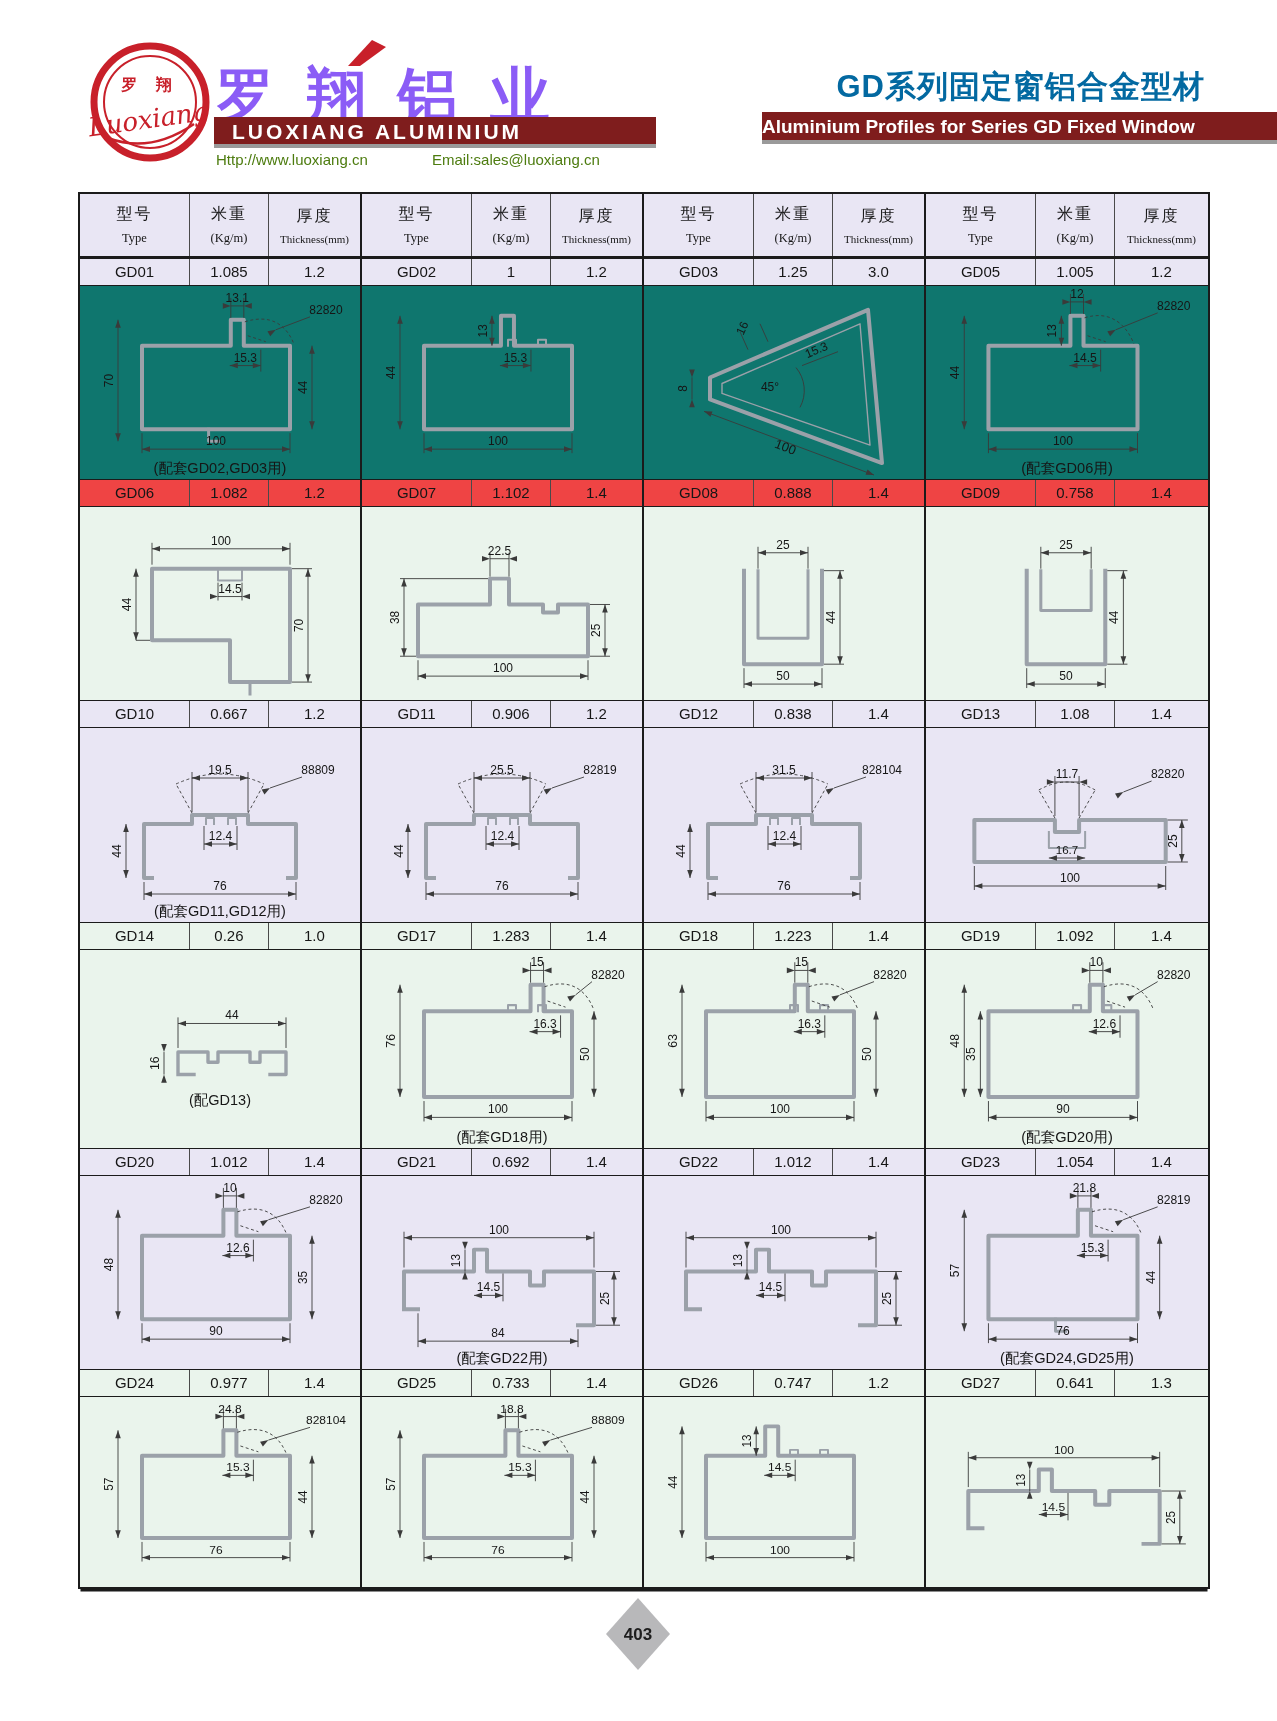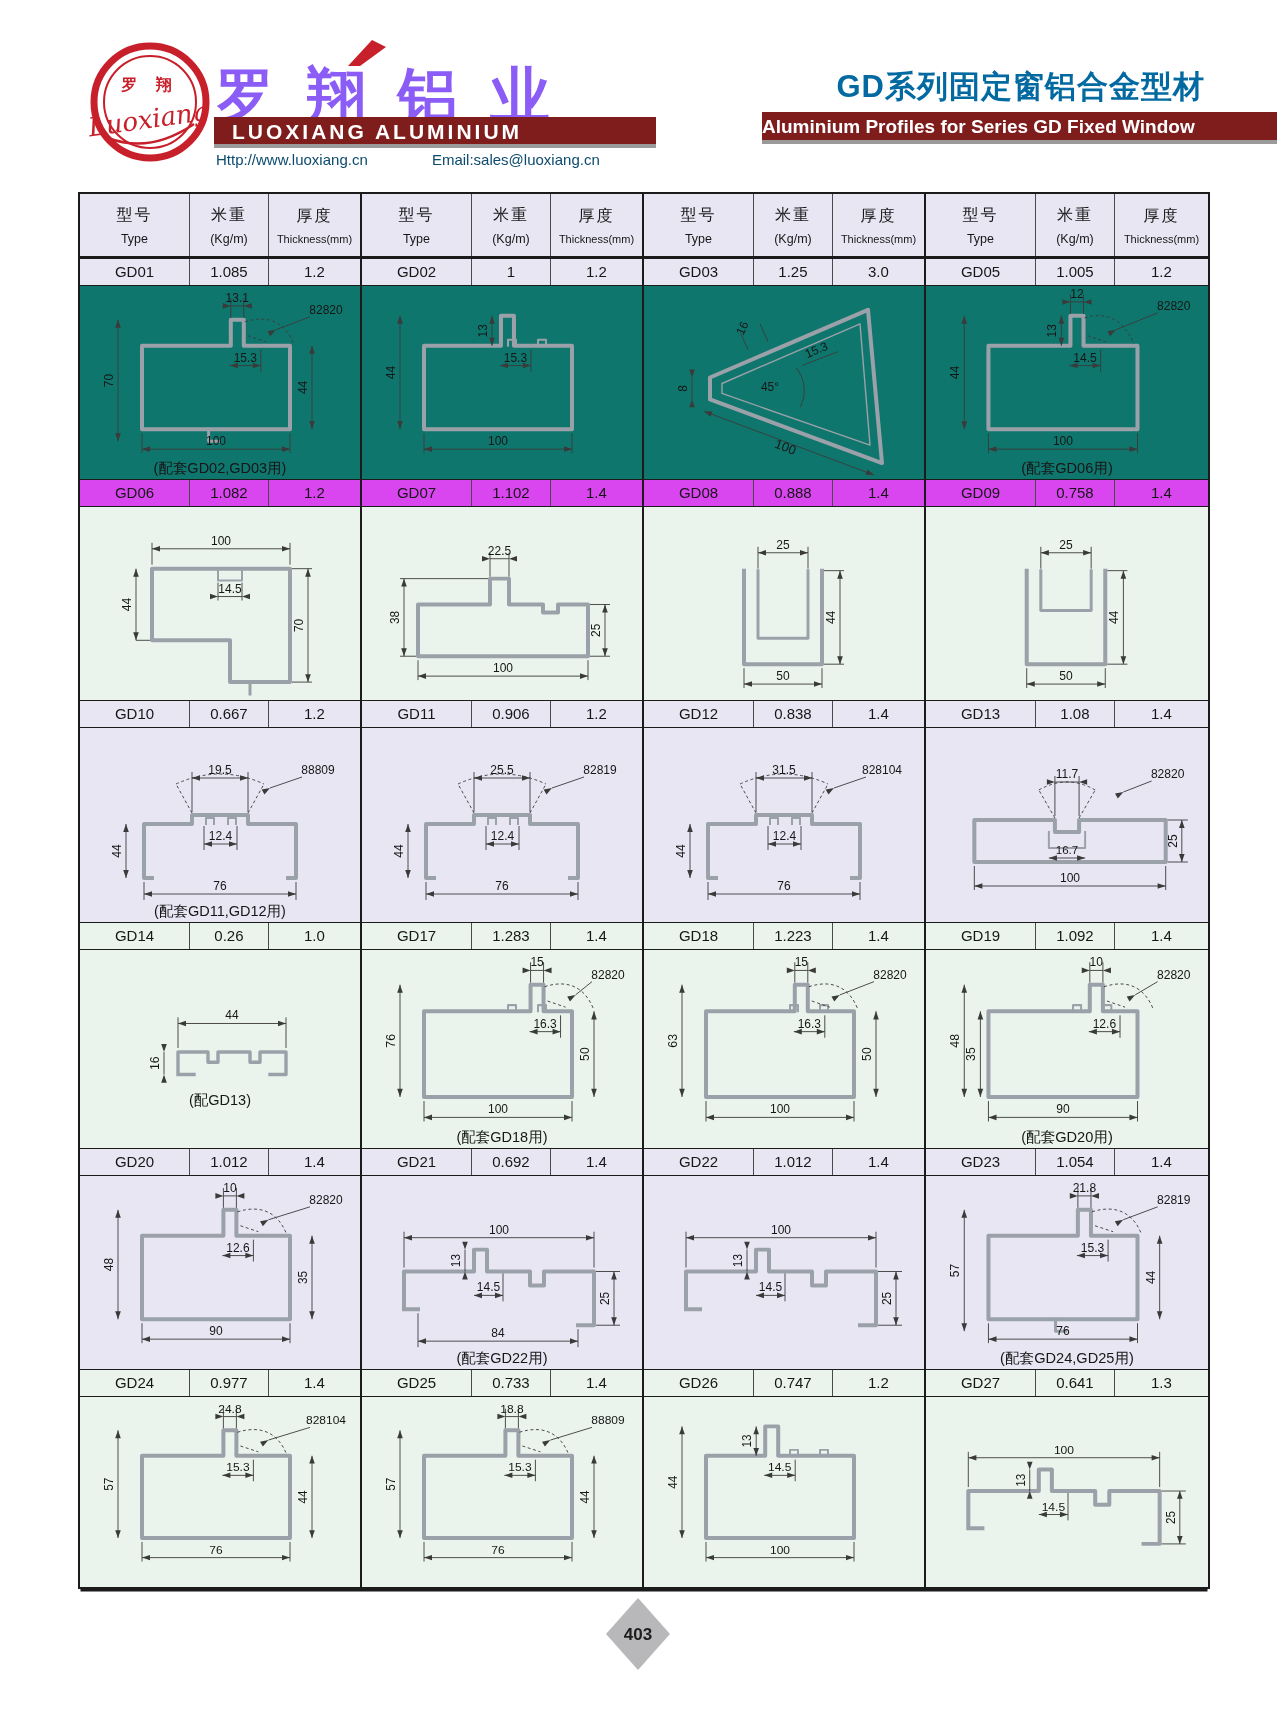--- a/index.html
+++ b/index.html
@@ -10,36 +10,36 @@
   .logo{position:absolute;left:86px;top:38px;}
   .company-zh{position:absolute;left:214px;top:56px;font-size:60px;font-weight:bold;
               letter-spacing:32px;color:#8b5cf6;white-space:nowrap;}
   .accent{position:absolute;left:346px;top:38px;}
   .red-bar{position:absolute;background:#7f1d1d;color:#fff;font-weight:bold;
            border-bottom:4px solid #9a9a9a;box-sizing:border-box;white-space:nowrap;}
   .bar-left{left:214px;top:117px;width:442px;height:31px;line-height:29px;
             padding-left:18px;font-size:21px;letter-spacing:3px;}
   .bar-right{left:762px;top:112px;width:528px;height:32px;line-height:30px;
              font-size:19px;font-weight:bold;}
-  .url-row{position:absolute;left:216px;top:151px;font-size:15px;color:#0c4a6e;}
+  .url-row{position:absolute;left:216px;top:151px;font-size:15px;color:#4d7c0f;}
   .url-row span{display:inline-block;}
   .url-row span + span{margin-left:60px;}
   .series-zh{position:absolute;right:72px;top:66px;font-size:31px;font-weight:600;
              color:#0369a1;letter-spacing:1px;white-space:nowrap;}
   
   .ptable{position:absolute;left:78px;top:192px;width:1128px;background:#fff;
           border:2.5px solid #1b1b1b;box-shadow:0 5px 0 -2.5px #1b1b1b;}
   .trow{display:grid;grid-template-columns:repeat(4, 39fr 28fr 33fr);}
   .trow > *{border-right:1px solid #4a4a4a;box-sizing:border-box;}
   .trow > *:nth-child(3n){border-right:2px solid #1b1b1b;}
   .trow > *:last-child{border-right:none;}
   .hdrr{height:62px;background:#e9e6f4;border-bottom:2px solid #1b1b1b;}
   .hcell{display:flex;flex-direction:column;justify-content:center;align-items:center;}
   .hcell .zh{font-size:16px;letter-spacing:2px;}
-  .hcell .en{font-size:12.5px;margin-top:6px;}
+  .hcell .en{font-size:12.5px;margin-top:6px;font-family:Liberation Serif, serif;}
   .hcell .en.small{font-size:11px;}
   .lbl{height:26px;border-top:1.5px solid #1b1b1b;border-bottom:1.5px solid #1b1b1b;}
   .lbl .cell{line-height:25px;text-align:center;font-size:15px;}
   .drow{display:grid;grid-template-columns:repeat(4,1fr);}
   .drow > *{border-right:2px solid #1b1b1b;box-sizing:border-box;}
   .drow > *:last-child{border-right:none;}
   .dcell{position:relative;overflow:hidden;}
   .dcell svg{display:block;width:100%;height:100%;}
   
   .footer{position:absolute;left:606px;top:1598px;}
@@ -251,21 +251,21 @@
             <line x1="62" y1="148" x2="62" y2="168" stroke="#3a3a3a" stroke-width="0.9"></line>
             <line x1="210" y1="148" x2="210" y2="168" stroke="#3a3a3a" stroke-width="0.9"></line>
             <line x1="62" y1="164" x2="210" y2="164" stroke="#3a3a3a" stroke-width="0.9"></line>
             <path d="M0,0L8,2.8L8,-2.8Z" fill="#3a3a3a" transform="translate(62,164) rotate(0)"></path>
             <path d="M0,0L8,2.8L8,-2.8Z" fill="#3a3a3a" transform="translate(210,164) rotate(180)"></path>
             <text x="136" y="160" font-size="12" fill="#161616" text-anchor="middle" font-family="Liberation Sans, sans-serif">100</text>
             <text x="140" y="188" font-size="14.5" fill="#161616" text-anchor="middle" font-family="Liberation Sans, sans-serif">(配套GD06用)</text>
           </svg>
         </div>
       </div>
-      <div class="trow lbl" style="background:#d946ef">
+      <div class="trow lbl" style="background:#ef4444">
         <div class="cell">GD06</div>
         <div class="cell">1.082</div>
         <div class="cell">1.2</div>
         <div class="cell">GD07</div>
         <div class="cell">1.102</div>
         <div class="cell">1.4</div>
         <div class="cell">GD08</div>
         <div class="cell">0.888</div>
         <div class="cell">1.4</div>
         <div class="cell">GD09</div>

